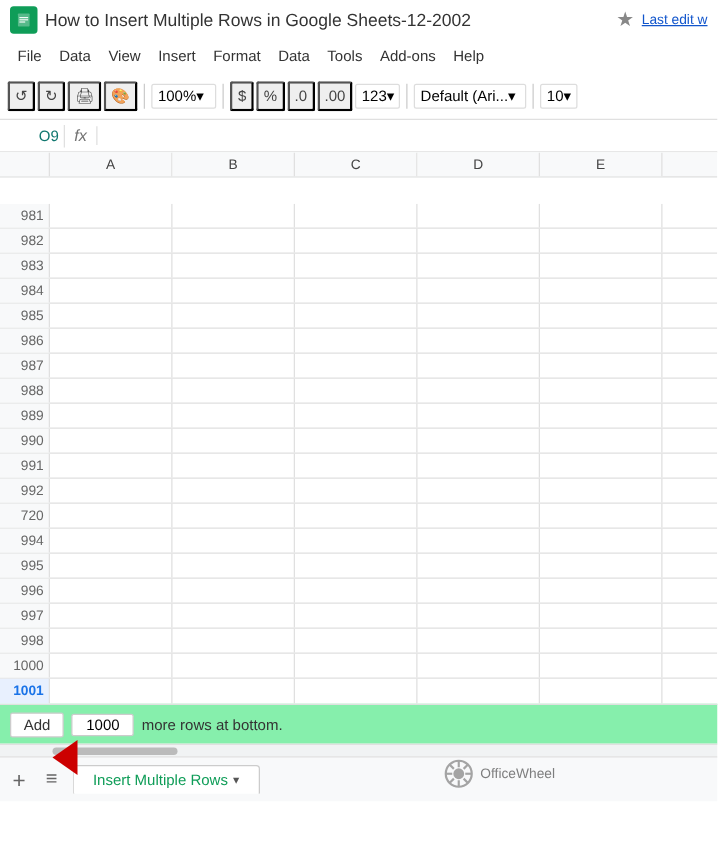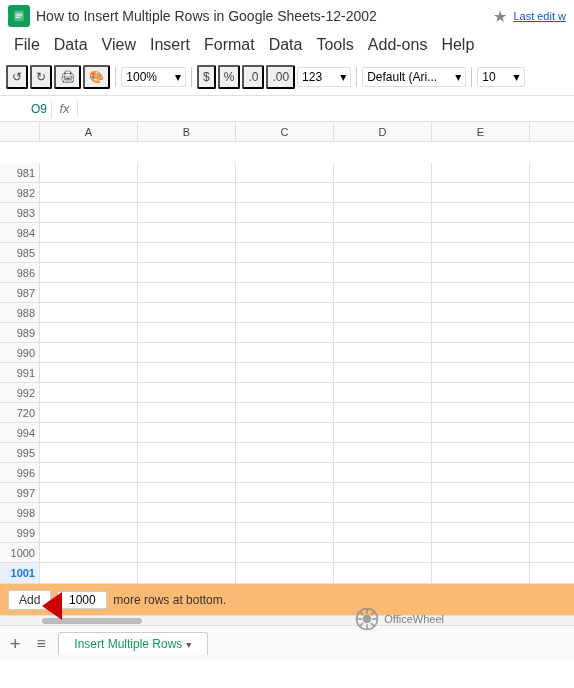--- a/index.html
+++ b/index.html
@@ -45,21 +45,21 @@
     #menu-bar {
       display: flex;
       align-items: center;
       padding: 0 8px;
       height: 26px;
       gap: 2px;
       background: #fff;
     }
     .menu-item {
       padding: 2px 6px;
-      font-size: 16px;
+      font-size: 12px;
       color: #333;
       cursor: pointer;
       border-radius: 3px;
     }
 
     
     #toolbar {
       display: flex;
       align-items: center;
       padding: 3px 6px;
@@ -80,21 +80,21 @@
     }
     .toolbar-separator { width: 1px; height: 20px; background: #ccc; margin: 0 3px; }
     .toolbar-dropdown {
       display: flex;
       align-items: center;
       border: 1px solid #ddd;
       border-radius: 2px;
       padding: 2px 4px;
       cursor: pointer;
       font-size: 12px;
-      gap: 18px;
+      gap: 0;
     }
     .zoom-btn { min-width: 52px; }
     .font-btn { min-width: 90px; }
     .size-btn { min-width: 30px; }
 
     
     #formula-bar {
       display: flex;
       align-items: center;
       height: 26px;
@@ -197,21 +197,21 @@
       padding: 0 3px;
       display: flex;
       align-items: center;
     }
 
     
     #add-rows-bar {
       display: flex;
       align-items: center;
       padding: 4px 8px;
-      background: #fdba74;
+      background: #86efac;
       border-top: 1px solid #e0e0e0;
       height: 32px;
       gap: 6px;
       font-size: 12px;
       color: #333;
     }
     #add-btn {
       background: #fff;
       border: 1px solid #ccc;
       border-radius: 2px;
@@ -544,28 +544,20 @@
       <div class="grid-row">
         <div class="row-num">997</div>
         <div class="grid-cell"></div>
         <div class="grid-cell"></div>
         <div class="grid-cell"></div>
         <div class="grid-cell"></div>
         <div class="grid-cell"></div>
       </div>
       <div class="grid-row">
         <div class="row-num">998</div>
-        <div class="grid-cell"></div>
-        <div class="grid-cell"></div>
-        <div class="grid-cell"></div>
-        <div class="grid-cell"></div>
-        <div class="grid-cell"></div>
-      </div>
-      <div class="grid-row">
-        <div class="row-num">999</div>
         <div class="grid-cell"></div>
         <div class="grid-cell"></div>
         <div class="grid-cell"></div>
         <div class="grid-cell"></div>
         <div class="grid-cell"></div>
       </div>
       <div class="grid-row">
         <div class="row-num">1000</div>
         <div class="grid-cell"></div>
         <div class="grid-cell"></div>

